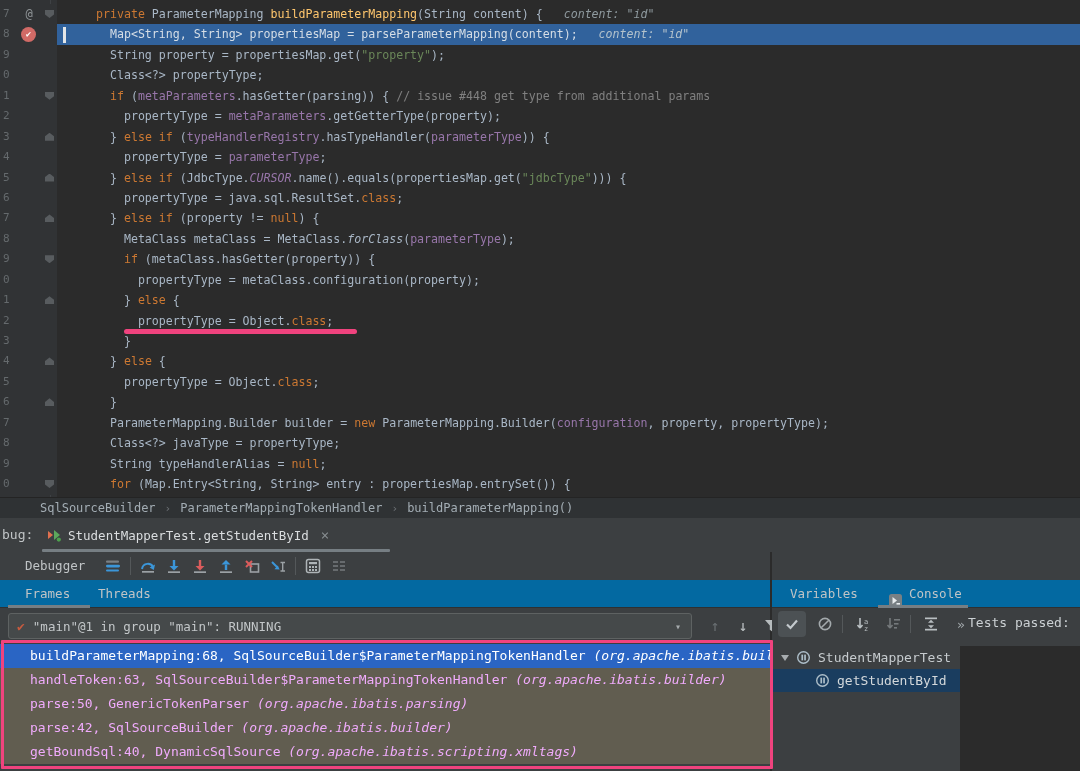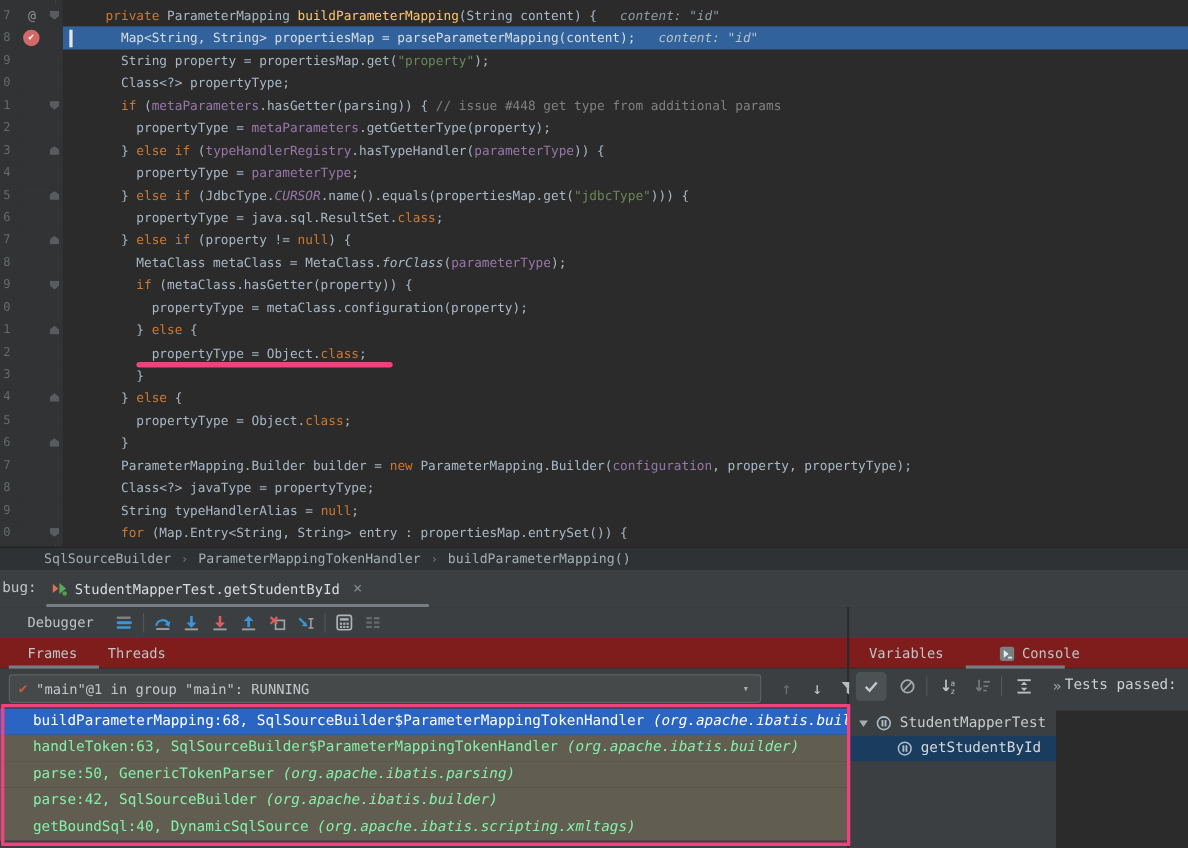--- a/index.html
+++ b/index.html
@@ -53,41 +53,41 @@
   #dbg-tab-close { font-size:14px; color:#878D90; margin-left:12px; }
   #dbg-tab-underline { position:absolute; left:42px; top:549px; width:348px; height:3px;
                        background:#767E83; border-radius:1px; }
 
   #debug-toolbar { position:absolute; left:0; top:552px; width:1080px; height:28px; background:#3C3F41; }
   #dbg-toolbar-title { position:absolute; left:25px; line-height:28px; font-size:12.5px; color:#C0C4C6; }
   #dbg-icons { position:absolute; left:100px; top:3px; display:flex; align-items:center; }
   .tb-icon { width:26px; height:22px; display:flex; align-items:center; justify-content:center; }
   .tb-sep { width:1px; height:18px; background:#54585A; margin:0 4px; }
 
-  #tabs-row { position:absolute; left:0; top:580px; width:1080px; height:28px; background:#7f1d1d;
+  #tabs-row { position:absolute; left:0; top:580px; width:1080px; height:28px; background:#0369a1;
               border-bottom:1px solid #2E3133;padding-left:12px; }
   .pane-tab { position:absolute; top:0; line-height:28px; font-size:12.5px; color:#C0C4C6; }
   #frames-underline { position:absolute; left:8px; top:25px; width:82px; height:3px; background:#767E83; }
   #console-underline { position:absolute; left:878px; top:25px; width:90px; height:3px; background:#767E83; }
   #vdiv { position:absolute; left:770px; top:552px; width:2px; height:219px; background:#2B2B2B; }
 
   
   #left-panel { position:absolute; left:0; top:608px; width:770px; height:163px; background:#3C3F41; }
   #thread-combo { position:absolute; left:8px; top:5px; width:684px; height:26px; background:#45494A;
                   border:1px solid #5E6262; border-radius:3px; display:flex; align-items:center; }
   #combo-check { color:#C75B3F; font-size:13px; margin-left:8px; }
   #combo-text { font-size:12.5px; color:#C3C7C9; margin-left:8px; white-space:nowrap; overflow:hidden; }
   #combo-arrow { position:absolute; right:10px; color:#A6ABAD; font-size:10px; }
   .thr-btn { position:absolute; top:5px; width:26px; height:26px; display:flex; align-items:center;
              justify-content:center; font-size:15px; }
 
   
   #frames-list { position:absolute; left:0; top:36px; width:770px; height:127px; overflow:hidden; }
   .fr { height:24px; line-height:24px; font-size:13px; padding-left:30px; white-space:nowrap;
-        overflow:hidden; background:#615D50; color:#86efac; }
+        overflow:hidden; background:#615D50; color:#f0abfc; }
   .fr .pkg { font-style:italic; }
   .fr.sel { background:#2A65C4; color:#FFFFFF; }
   #pink-box { position:absolute; left:1px; top:640px; width:772px; height:129px;
               border:3px solid #F0437E; border-radius:1px; pointer-events:none; z-index:60; }
 
   
   #right-panel { position:absolute; left:772px; top:608px; width:308px; height:163px;
                  background:#3C3F41; overflow:hidden; }
   #rp-toolbar { position:absolute; left:0; top:0; width:308px; height:32px; }
   .rp-icon { position:absolute; top:3px; width:26px; height:26px; display:flex;
@@ -390,21 +390,21 @@
           </svg>
         </div>
       </div>
   </div>
 
   <div id="tabs-row">
     <span class="pane-tab" style="left:25px">Frames</span>
     <span class="pane-tab" style="left:98px">Threads</span>
     <div id="frames-underline"></div>
     <span class="pane-tab" style="left:790px">Variables</span>
-    <span class="pane-tab" style="left:908px; display:flex; align-items:center; gap:6px">
+    <span class="pane-tab" style="left:888px; display:flex; align-items:flex-end; gap:6px">
       <span id="console-tab-icon">
           <svg width="15" height="15">
             <rect x="1" y="1" width="13" height="13" rx="2.5" fill="#788084"></rect>
             <polygon points="4.5,4 9,7.5 4.5,11" fill="#E8ECEE"></polygon>
             <rect x="8.5" y="10" width="3.5" height="1.6" fill="#E8ECEE"></rect>
           </svg>
         </span>
       <span>Console</span>
     </span>
     <div id="console-underline"></div>

